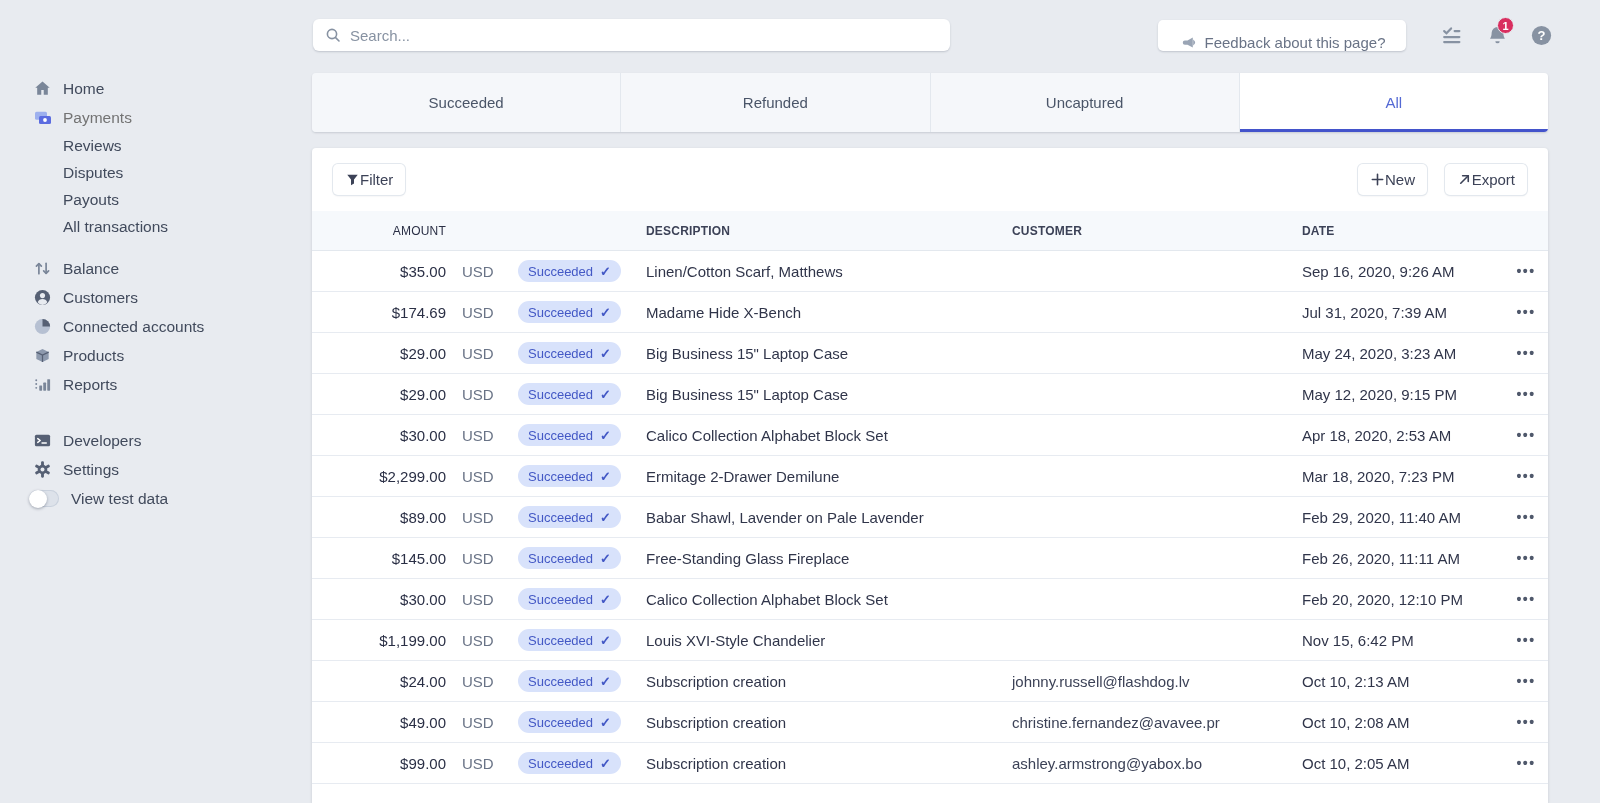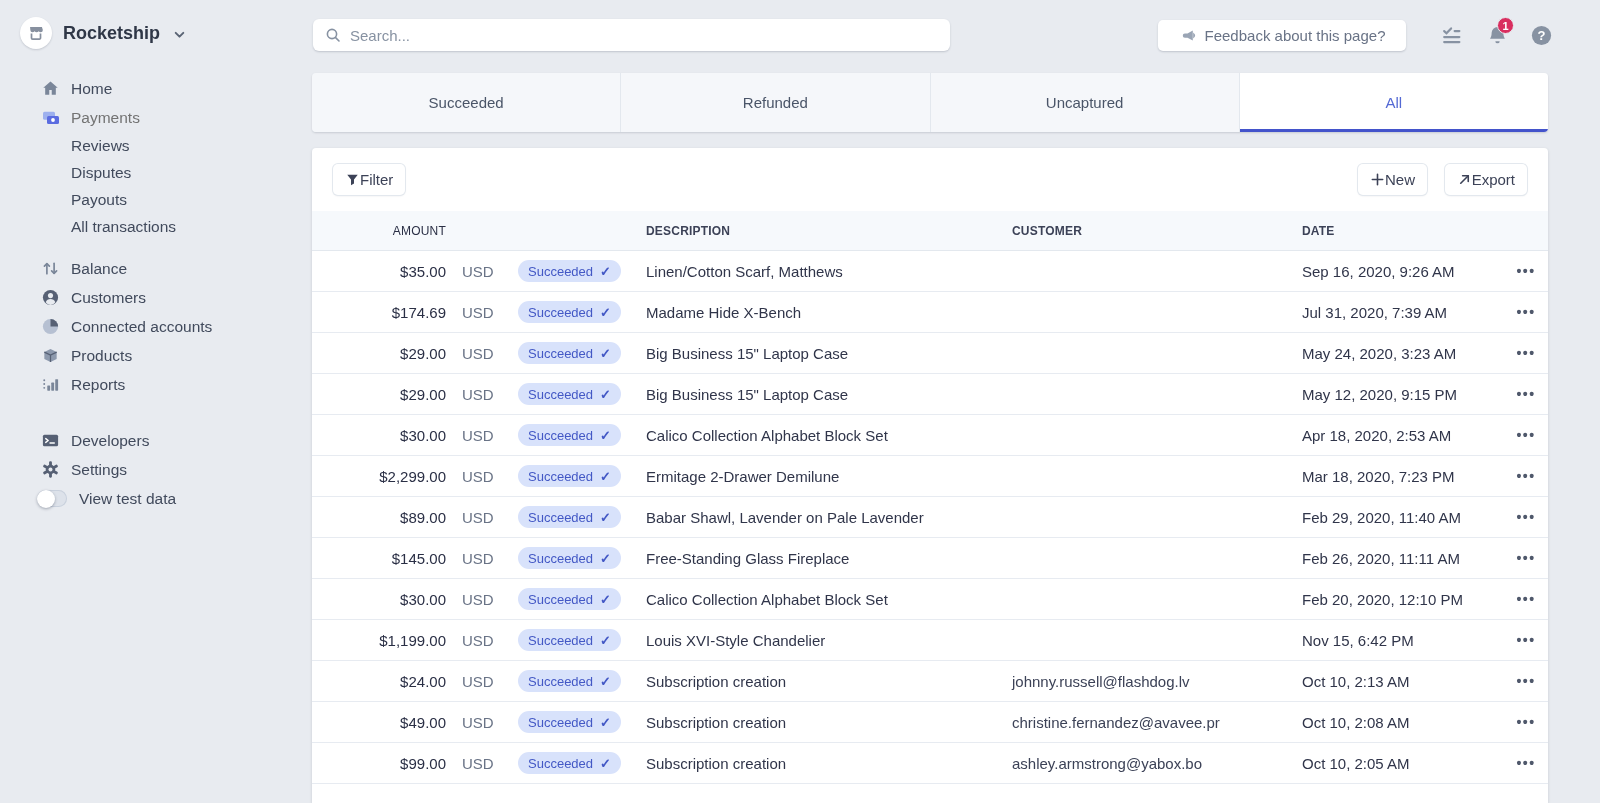--- a/index.html
+++ b/index.html
@@ -12,41 +12,41 @@
   }
   svg { display:block; }
 
   
   .sidebar { position:absolute; left:0; top:0; width:312px; height:100%; }
   .brand { position:absolute; left:20px; top:17px; display:flex; align-items:center; gap:11px; cursor:pointer; }
   .brand-circle { width:32px; height:32px; border-radius:50%; background:#fff;
     box-shadow:0 1px 2px rgba(50,60,80,.2); display:flex; align-items:center; justify-content:center; }
   .brand-name { font-size:18px; font-weight:700; color:#2f3747; }
   .brand-chevron { margin-left:2px; margin-top:3px; }
-  .nav { position:absolute; left:12px; top:74px; width:100%; }
+  .nav { position:absolute; left:4px; top:74px; width:100%; }
   .nav-item { display:flex; align-items:center; height:29px; padding-left:28px; cursor:pointer;
     font-size:15.5px; color:#414a5c; }
   .nav-icon { width:21px; height:21px; margin-right:10px; display:flex; align-items:center; justify-content:center; flex:none; }
   .nav-item.sub { height:27px; padding-left:59px; }
   .nav-item.active { color:#737373; }
   .gap-sm { height:14px; } .gap-lg { height:27px; }
   .toggle { width:30px; height:17px; border-radius:9px; background:#dde2ea; box-shadow:inset 0 0 0 1px #c9d1dd;
     position:relative; margin-right:12px; margin-left:-3px; cursor:pointer; flex:none; }
   .toggle-knob { position:absolute; left:0px; top:-0.5px; width:18px; height:18px; border-radius:50%;
     background:#fff; box-shadow:0 1px 3px rgba(50,60,80,.4); }
 
   
   .search { position:absolute; left:313px; top:19px; width:637px; height:32px; background:#fff;
     border-radius:6px; box-shadow:0 1px 2px rgba(50,60,80,.22); display:flex; align-items:center;
     padding:0 12px; gap:9px; }
   .search input { border:none; outline:none; flex:1; font-size:15px; color:#3c4257; background:transparent;
     font-family:inherit; }
   .search input::placeholder { color:#8792a2; }
   .feedback { position:absolute; left:1158px; top:20px; width:248px; height:31px; background:#fff;
-    border-radius:5px; box-shadow:0 1px 2px rgba(50,60,80,.22); display:flex; align-items:center;
+    border-radius:5px; box-shadow:0 1px 2px rgba(50,60,80,.22); display:flex; align-items:flex-end;
     justify-content:center; gap:9px; font-size:15px; color:#697386; cursor:pointer; }
   .top-icon { position:absolute; top:24px; cursor:pointer; }
   .icon-tasks { left:1440px; } .icon-bell { left:1486px; } .icon-help { left:1530px; }
   .notif-badge { position:absolute; left:11px; top:-7px; min-width:17px; height:17px; border-radius:9px;
     background:#d92e5f; color:#fff; font-size:11px; font-weight:700; display:flex; align-items:center;
     justify-content:center; padding:0 4px; border:1px solid #e8ebf0; }
 
   
   .tabbar { position:absolute; left:312px; top:73px; width:1236px; height:59px; display:flex;
     border-radius:4px; overflow:hidden; box-shadow:0 1px 2px rgba(50,60,80,.18); }
@@ -77,34 +77,20 @@
   .cust { color:#3c4257; }
   .badge { display:inline-flex; align-items:center; gap:7px; height:22px; padding:0 10px;
     border-radius:12px; background:#d8e2fb; color:#4358c5; font-size:13px; font-weight:500; }
   .badge .chk { font-size:13px; font-weight:700; }
   .dots { color:#4f586b; font-size:14px; letter-spacing:1.5px; font-weight:700; text-align:center; cursor:pointer; }
 </style>
 </head>
 <body>
 
 <div class="sidebar">
-  <div class="brand">
-    <span class="brand-circle">
-      <svg width="18" height="18" viewBox="0 0 20 20">
-        <path d="M3.4 3.2h13.2l1 3.4a2.5 2.5 0 0 1-2.4 2.5c-.9 0-1.7-.5-2.2-1.1a2.9 2.9 0 0 1-4.6 0 2.9 2.9 0 0 1-2.2 1.1A2.5 2.5 0 0 1 3.7 6.6z" fill="#87909f"></path>
-        <path d="M5 10.6v4.9a1.2 1.2 0 0 0 1.2 1.2h7.6A1.2 1.2 0 0 0 15 15.5v-4.9" fill="none" stroke="#87909f" stroke-width="1.9"></path>
-      </svg>
-    </span>
-    <span class="brand-name">Rocketship</span>
-    <span class="brand-chevron">
-      <svg width="13" height="13" viewBox="0 0 12 12" fill="none" stroke="#5a6475" stroke-width="1.8" stroke-linecap="round" stroke-linejoin="round">
-          <path d="M2.5 4.5 6 8l3.5-3.5"></path>
-        </svg>
-    </span>
-  </div>
 
   <div class="nav">
     <div class="nav-item">
       <span class="nav-icon">
         <svg width="19" height="19" viewBox="0 0 20 20">
             <path d="M10 2.6 2.4 9.2h2v7.4h4.3v-4.9h2.6v4.9h4.3V9.2h2z" fill="#7a8699"></path>
           </svg>
       </span>
       <span>Home</span>
     </div>

